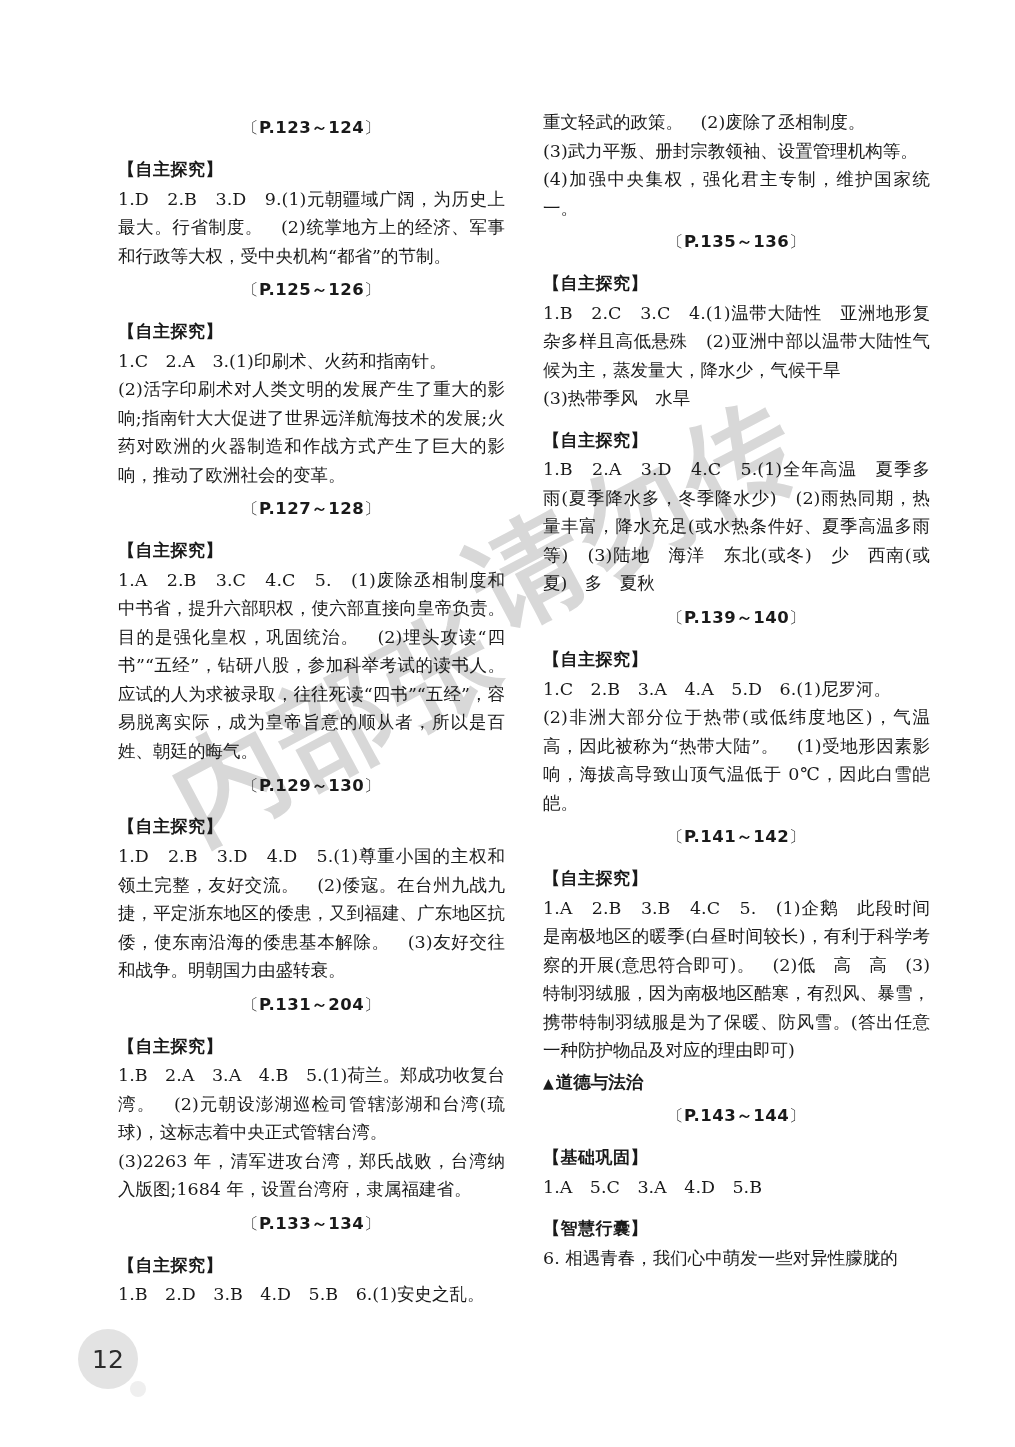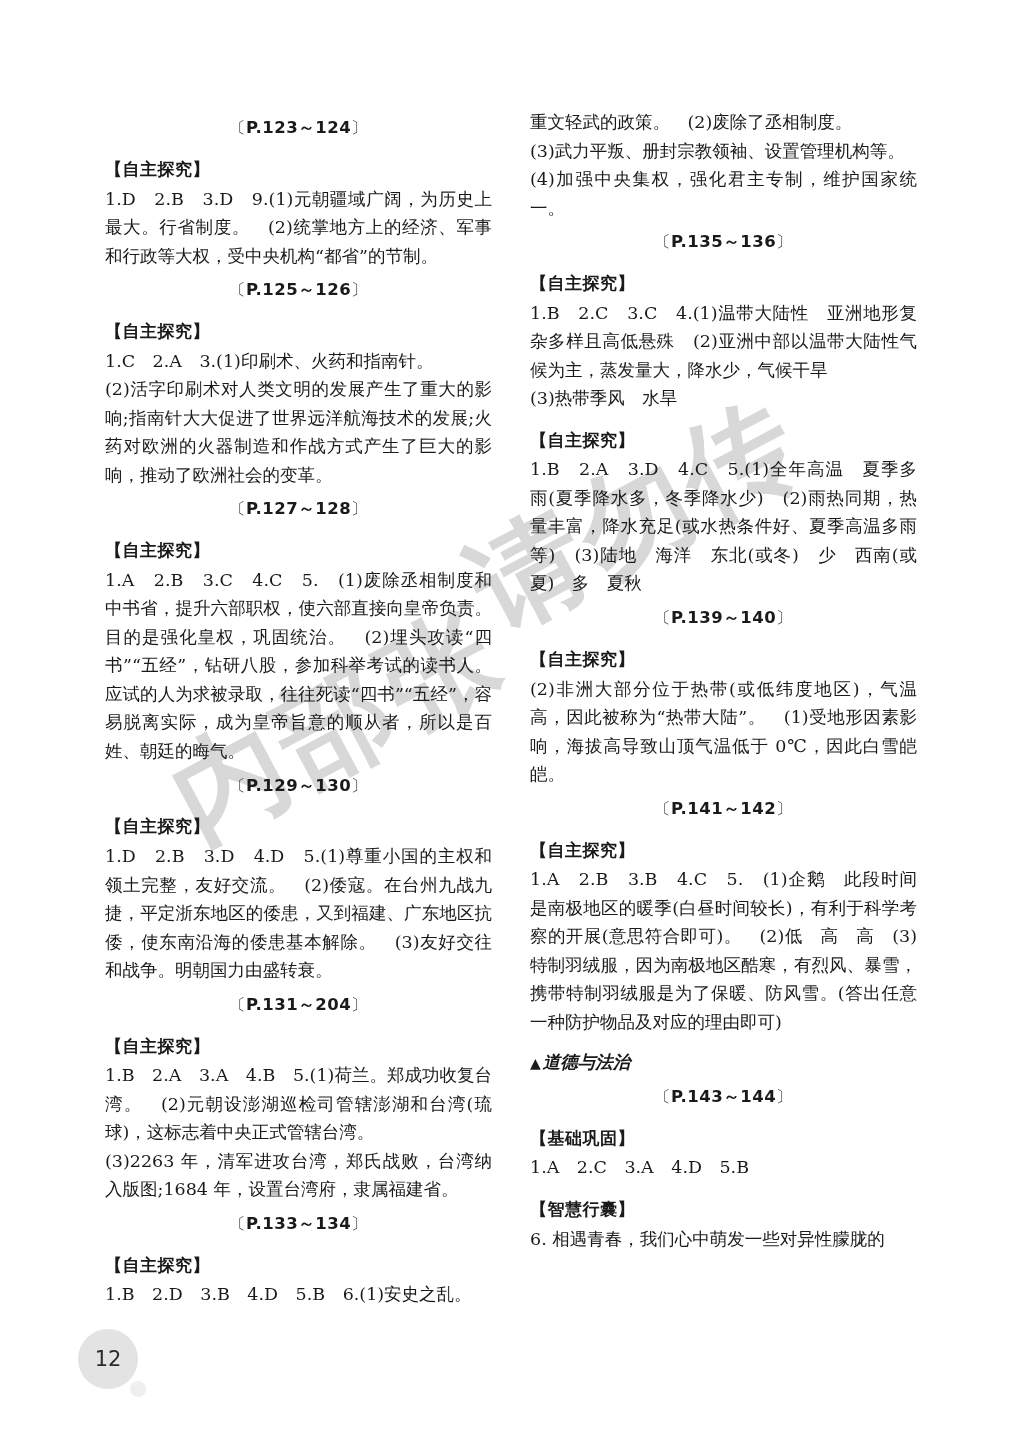--- a/index.html
+++ b/index.html
@@ -35,21 +35,21 @@
     transform: rotate(-28deg);
     white-space: nowrap;
     letter-spacing: 6px;
   }
   .wm1 { top: 350px; left: 30px; }
   .wm2 { top: 140px; left: 330px; }
 
   .columns {
     position: absolute;
     top: 108px;
-    left: 105px;
+    left: 118px;
     width: 812px;
     height: 1190px;
     display: flex;
     gap: 38px;
     z-index: 2;
   }
   .col {
     width: 387px;
     font-size: 17.5px;
     line-height: 1.63;
@@ -83,41 +83,40 @@
   p.body {
     margin: 0;
     text-align: justify;
     text-justify: inter-ideograph;
   }
 
   .subject-head {
     font-family: "DejaVu Sans", "Liberation Sans", sans-serif;
     font-weight: bold;
     font-size: 17.5px;
-    margin-top: 12px;
+    margin-top: 3px;
     margin-bottom: 2px;
-    font-style: italic;
   }
   .tri {
     font-size: 14px;
     margin-right: 2px;
   }
 
   
   .page-num {
     position: absolute;
     left: 78px;
     bottom: 58px;
     width: 60px;
     height: 60px;
     border-radius: 50%;
     background: #e3e3e3;
     color: #2b2b2b;
     font-family: "DejaVu Sans", "Liberation Sans", sans-serif;
-    font-size: 21px;
+    font-size: 25px;
     display: flex;
     align-items: center;
     justify-content: center;
     z-index: 3;
   }
   .corner-dot {
     position: absolute;
     left: 130px;
     bottom: 50px;
     width: 16px;
@@ -165,28 +164,29 @@
         <p class="body">(3)武力平叛、册封宗教领袖、设置管理机构等。</p>
         <p class="body">(4)加强中央集权，强化君主专制，维护国家统一。</p>
         <div class="head-center"><span class="brk">〔</span><b>P.135～136</b><span class="brk">〕</span></div>
         <div class="sect-title">【自主探究】</div>
         <p class="body">1.B　2.C　3.C　4.(1)温带大陆性　亚洲地形复杂多样且高低悬殊　(2)亚洲中部以温带大陆性气候为主，蒸发量大，降水少，气候干旱</p>
         <p class="body">(3)热带季风　水旱</p>
         <div class="sect-title">【自主探究】</div>
         <p class="body">1.B　2.A　3.D　4.C　5.(1)全年高温　夏季多雨(夏季降水多，冬季降水少)　(2)雨热同期，热量丰富，降水充足(或水热条件好、夏季高温多雨等)　(3)陆地　海洋　东北(或冬)　少　西南(或夏)　多　夏秋</p>
         <div class="head-center"><span class="brk">〔</span><b>P.139～140</b><span class="brk">〕</span></div>
         <div class="sect-title">【自主探究】</div>
+        <p class="body">1.C　2.B　3.A　4.A　5.D　6.(1)尼罗河。</p>
         <p class="body">(2)非洲大部分位于热带(或低纬度地区)，气温高，因此被称为“热带大陆”。　(1)受地形因素影响，海拔高导致山顶气温低于 0℃，因此白雪皑皑。</p>
         <div class="head-center"><span class="brk">〔</span><b>P.141～142</b><span class="brk">〕</span></div>
         <div class="sect-title">【自主探究】</div>
         <p class="body">1.A　2.B　3.B　4.C　5.　(1)企鹅　此段时间是南极地区的暖季(白昼时间较长)，有利于科学考察的开展(意思符合即可)。　(2)低　高　高　(3)特制羽绒服，因为南极地区酷寒，有烈风、暴雪，携带特制羽绒服是为了保暖、防风雪。(答出任意一种防护物品及对应的理由即可)</p>
         <div class="subject-head"><span class="tri">▲</span><span>道德与法治</span></div>
         <div class="head-center"><span class="brk">〔</span><b>P.143～144</b><span class="brk">〕</span></div>
         <div class="sect-title">【基础巩固】</div>
-        <p class="body">1.A　2.C　3.A　4.D　5.B</p>
+        <p class="body">1.A　5.C　3.A　4.D　5.B</p>
         <div class="sect-title">【智慧行囊】</div>
         <p class="body">6. 相遇青春，我们心中萌发一些对异性朦胧的</p>
       </div>
   </div>
 
   <div class="corner-dot"></div>
   <div class="page-num">12</div>
 </div>
 
 </body></html>

